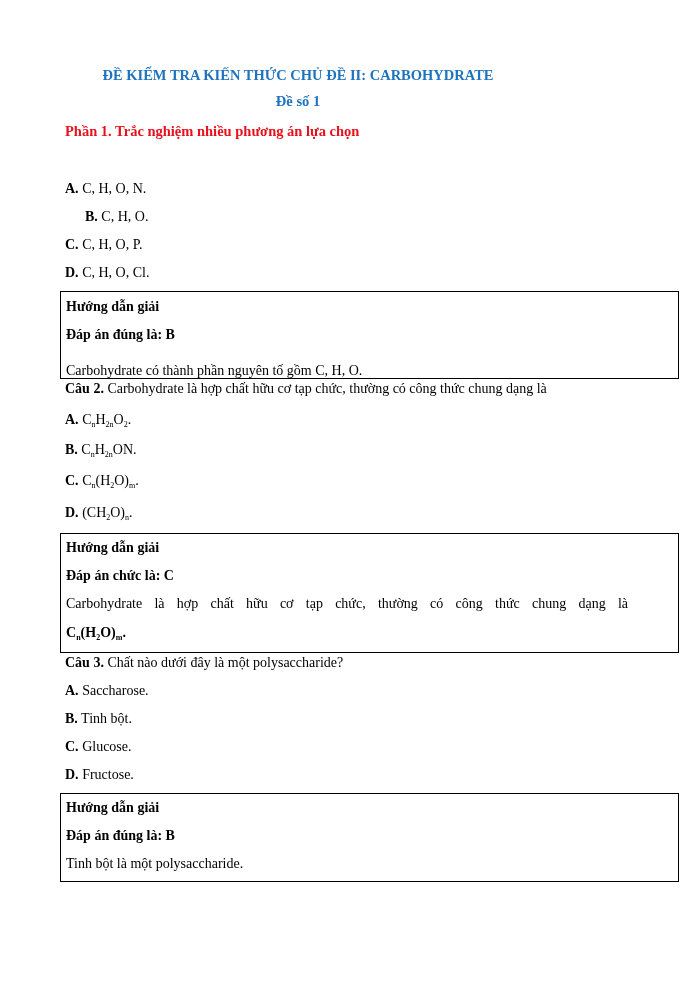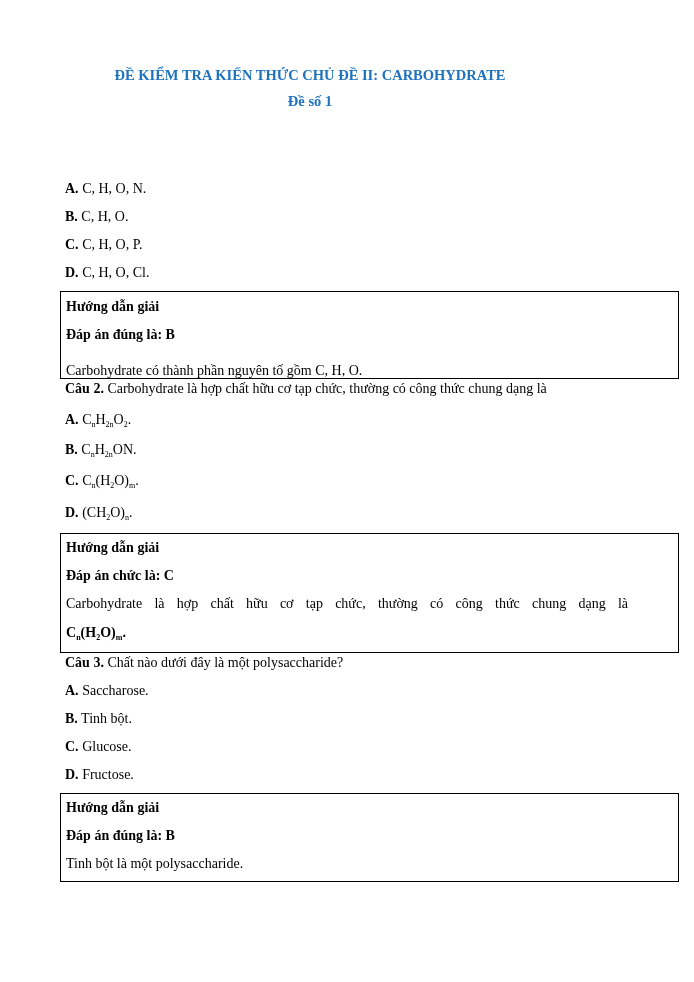--- a/index.html
+++ b/index.html
@@ -24,21 +24,20 @@
     }
     .title {
       position: absolute;
       left: 0;
       width: 596px;
       text-align: center;
       font-weight: bold;
       color: #1e73be;
       font-size: 14.5px;
       line-height: 18px;
-      padding-left: 12px;
     }
     .title-main { top: 66px; }
     .title-sub { top: 92px; }
     .section-heading {
       position: absolute;
       left: 65px;
       top: 122px;
       font-weight: bold;
       color: #e8101c;
       font-size: 14.5px;
@@ -82,25 +81,26 @@
     .formula { font-size: 14px; }
   </style>
 </head>
 <body>
 
 <div class="page">
 
   <div class="title title-main">ĐỀ KIỂM TRA KIẾN THỨC CHỦ ĐỀ II: CARBOHYDRATE</div>
   <div class="title title-sub">Đề số 1</div>
 
+  <div class="section-heading">Phần 1. Trắc nghiệm nhiều phương án lựa chọn</div>
 
   <div class="line" style="top:180px;">
     <b>A.</b><span> C, H, O, N.</span>
   </div>
-  <div class="line" style="top:208px;">
+  <div class="line" style="top:208px;margin-left:20px;">
     <b>B.</b><span> C, H, O.</span>
   </div>
   <div class="line" style="top:236px;">
     <b>C.</b><span> C, H, O, P.</span>
   </div>
   <div class="line" style="top:264px;">
     <b>D.</b><span> C, H, O, Cl.</span>
   </div>
 
   <div class="box" style="top:291px; height:88px;">

